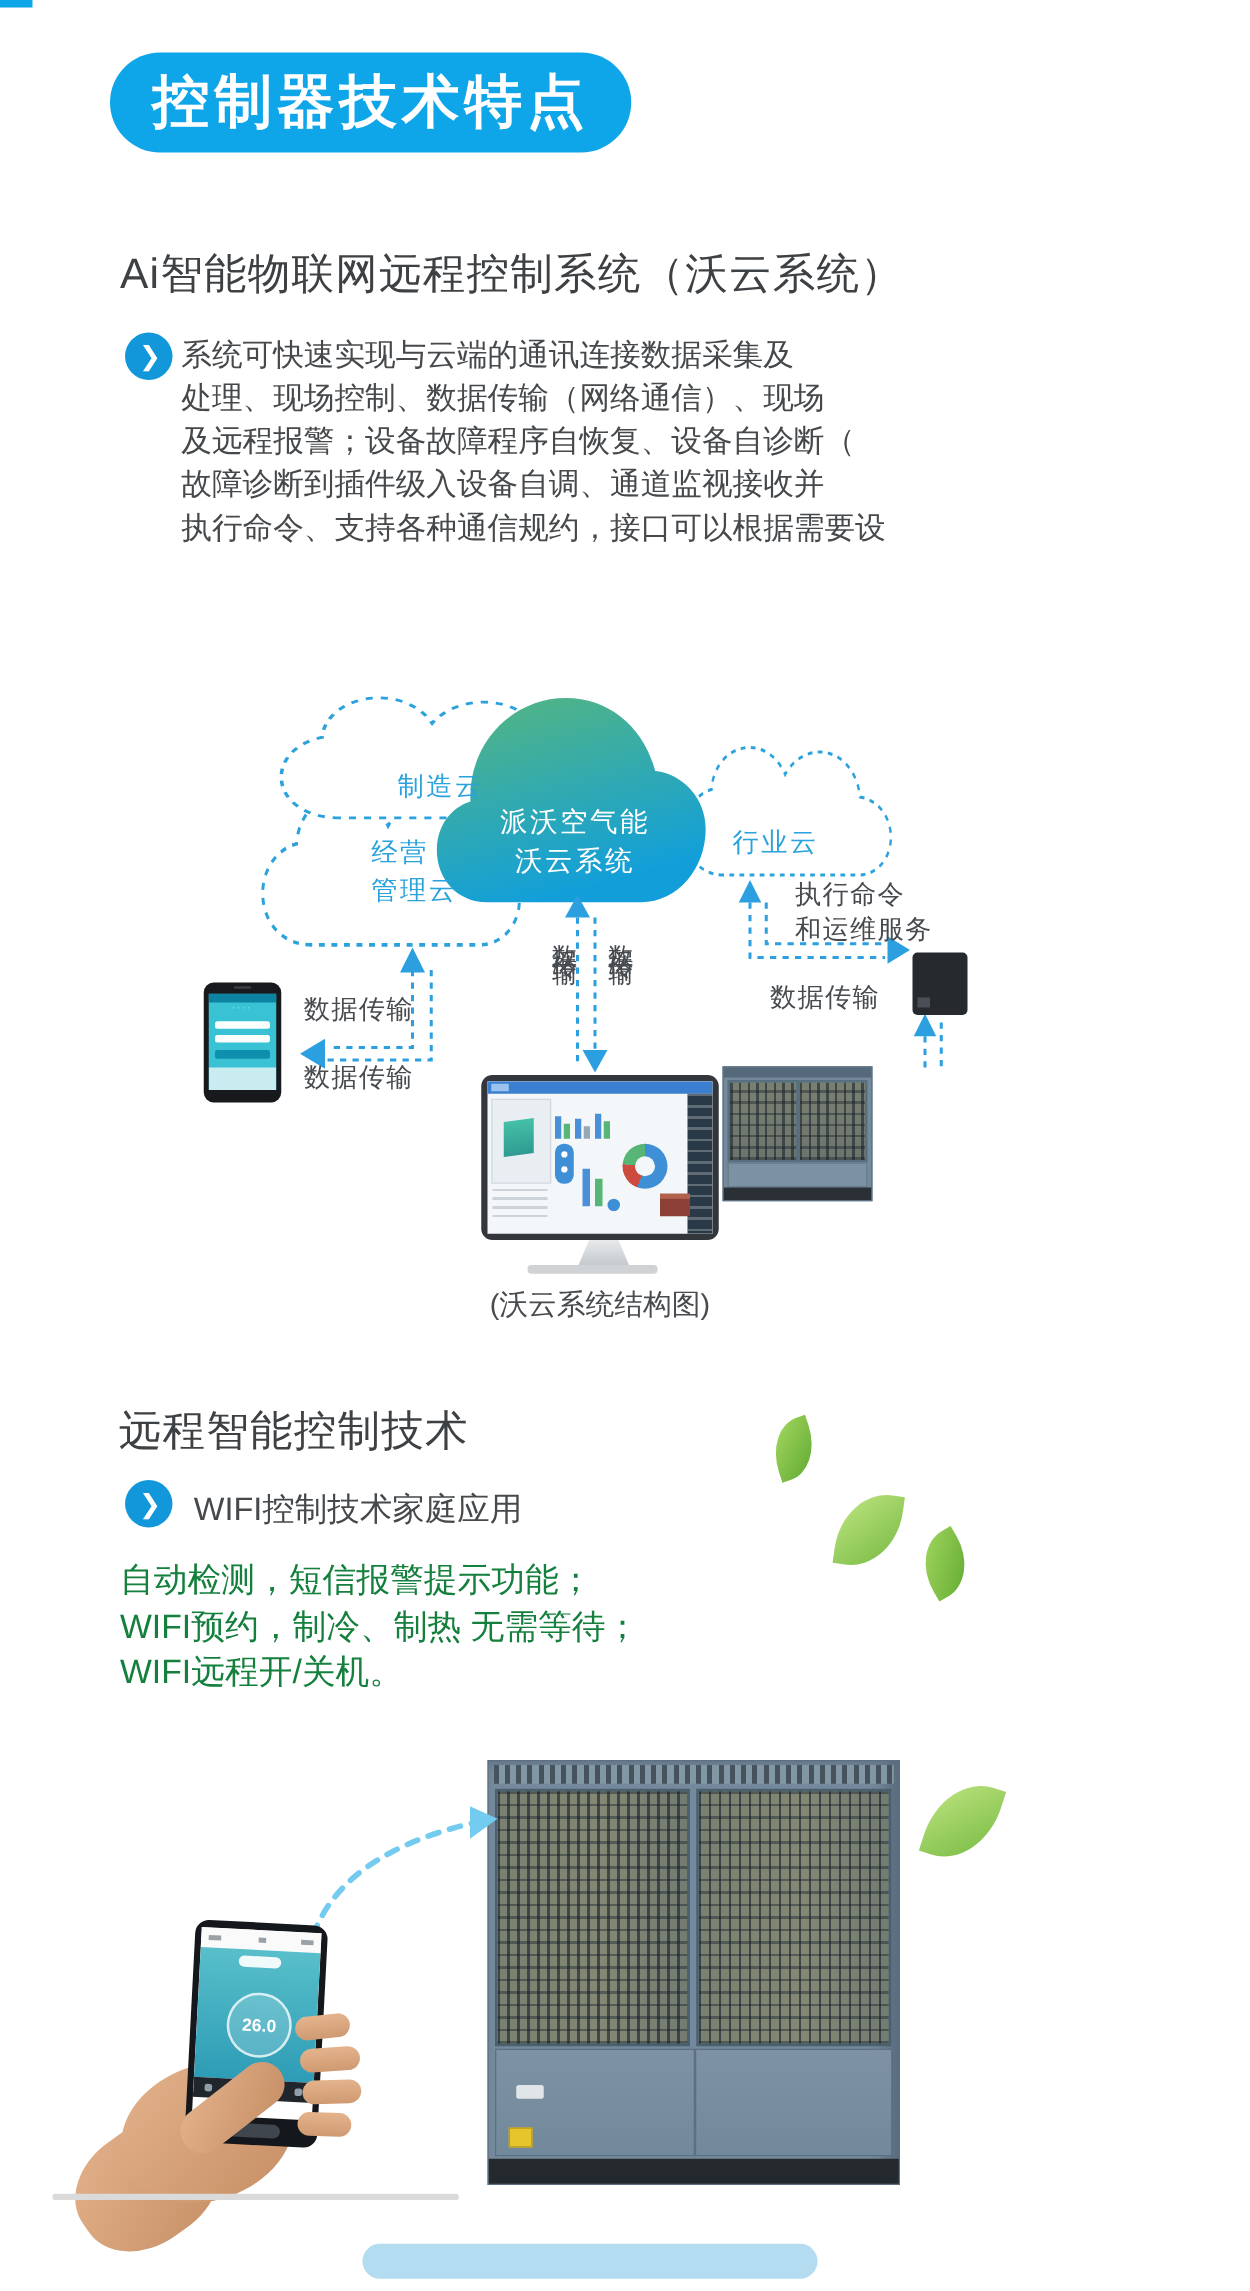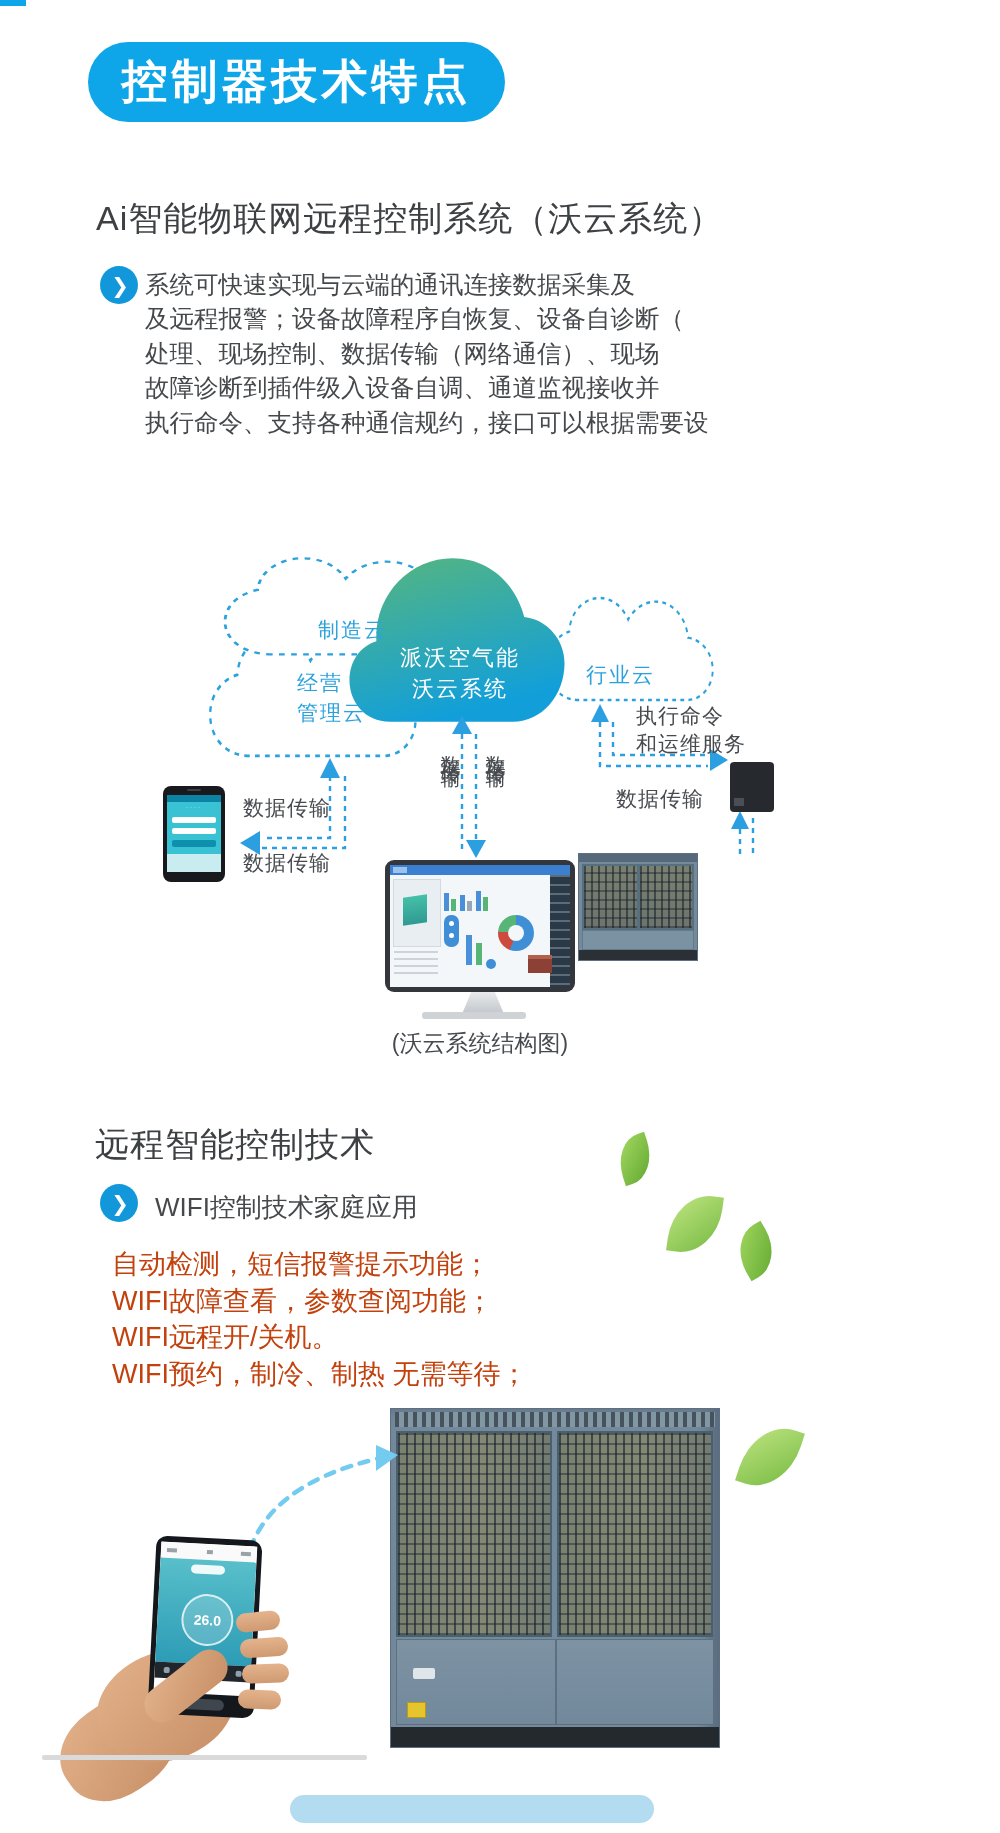--- a/index.html
+++ b/index.html
@@ -91,21 +91,21 @@
       linear-gradient(#6f7f7d,#5f7077);}
   .d-pump .div{position:absolute;left:50%;top:10px;width:3px;height:66px;margin-left:-1px;background:#56707f;}
   .d-pump .low{position:absolute;left:3px;right:3px;top:76px;height:18px;background:#7b92a3;border:1px solid #64798a;}
   .d-pump .base{position:absolute;left:0;right:0;bottom:0;height:10px;background:#2b3036;}
 
   
   .ctrl-device{left:730px;top:762px;width:44px;height:50px;background:#26292d;border-radius:4px;}
   .ctrl-device i{position:absolute;left:4px;bottom:6px;width:10px;height:8px;background:#4a4f55;}
 
   
-  .features{left:112px;top:1246px;font-size:27px;line-height:36.5px;color:#c2410c;}
+  .features{left:96px;top:1246px;font-size:27px;line-height:36.5px;color:#15803d;}
 
   
   .leaf{position:absolute;background:linear-gradient(135deg,#abdd66,#5aa42c);border-radius:80% 0 80% 0;}
   .leaf.light{background:linear-gradient(135deg,#c2e784,#74b840);}
 
   
   .b-pump{left:390px;top:1408px;width:328px;height:338px;background:#74899b;border:1px solid #5c7082;
           box-shadow:inset -10px 0 14px rgba(10,20,40,.25);}
   .b-pump .fan-strip{position:absolute;left:4px;top:3px;right:4px;height:15px;
       background:repeating-linear-gradient(90deg,#46535d 0 4px,#8297a4 4px 9px);}
@@ -166,22 +166,22 @@
   </div>
 
   <div class="abs h1">Ai智能物联网远程控制系统（沃云系统）</div>
 
   <div class="abs bullet-circle bullet1">
     <span>❯</span>
   </div>
 
   <div class="abs para">
     <div>系统可快速实现与云端的通讯连接数据采集及</div>
+    <div>处理、现场控制、数据传输（网络通信）、现场</div>
     <div>及远程报警；设备故障程序自恢复、设备自诊断（</div>
-    <div>处理、现场控制、数据传输（网络通信）、现场</div>
     <div>故障诊断到插件级入设备自调、通道监视接收并</div>
     <div>执行命令、支持各种通信规约，接口可以根据需要设</div>
   </div>
 
   <svg class="abs connectors" viewBox="0 0 1000 530">
     <defs>
       <linearGradient id="cg" x1="0" y1="0" x2="0.35" y2="1">
         <stop offset="0" stop-color="#57b67e"></stop>
           <stop offset="1" stop-color="#129fd9"></stop>
       </linearGradient>
@@ -292,23 +292,22 @@
   <div class="abs caption">(沃云系统结构图)</div>
 
   <div class="abs h2">远程智能控制技术</div>
   <div class="abs bullet-circle bullet2">
     <span>❯</span>
   </div>
   <div class="abs bullet2-label">WIFI控制技术家庭应用</div>
 
   <div class="abs features">
     <div>自动检测，短信报警提示功能；</div>
-    <div>WIFI故障查看，参数查阅功能；</div>
+    <div>WIFI预约，制冷、制热 无需等待；</div>
     <div>WIFI远程开/关机。</div>
-    <div>WIFI预约，制冷、制热 无需等待；</div>
   </div>
 
   <div class="leaf" style="left:618px;top:1136px;width:34px;height:46px;transform:rotate(-18deg);"></div>
   <div class="leaf light" style="left:670px;top:1194px;width:50px;height:60px;transform:rotate(8deg);"></div>
   <div class="leaf" style="left:737px;top:1227px;width:38px;height:48px;transform:rotate(-30deg);"></div>
   <div class="leaf light" style="left:744px;top:1424px;width:52px;height:66px;transform:rotate(18deg);"></div>
   <div class="leaf" style="left:858px;top:1428px;width:40px;height:54px;transform:rotate(-8deg);"></div>
 
   <div class="abs b-pump">
     <div class="fan-strip"></div>

